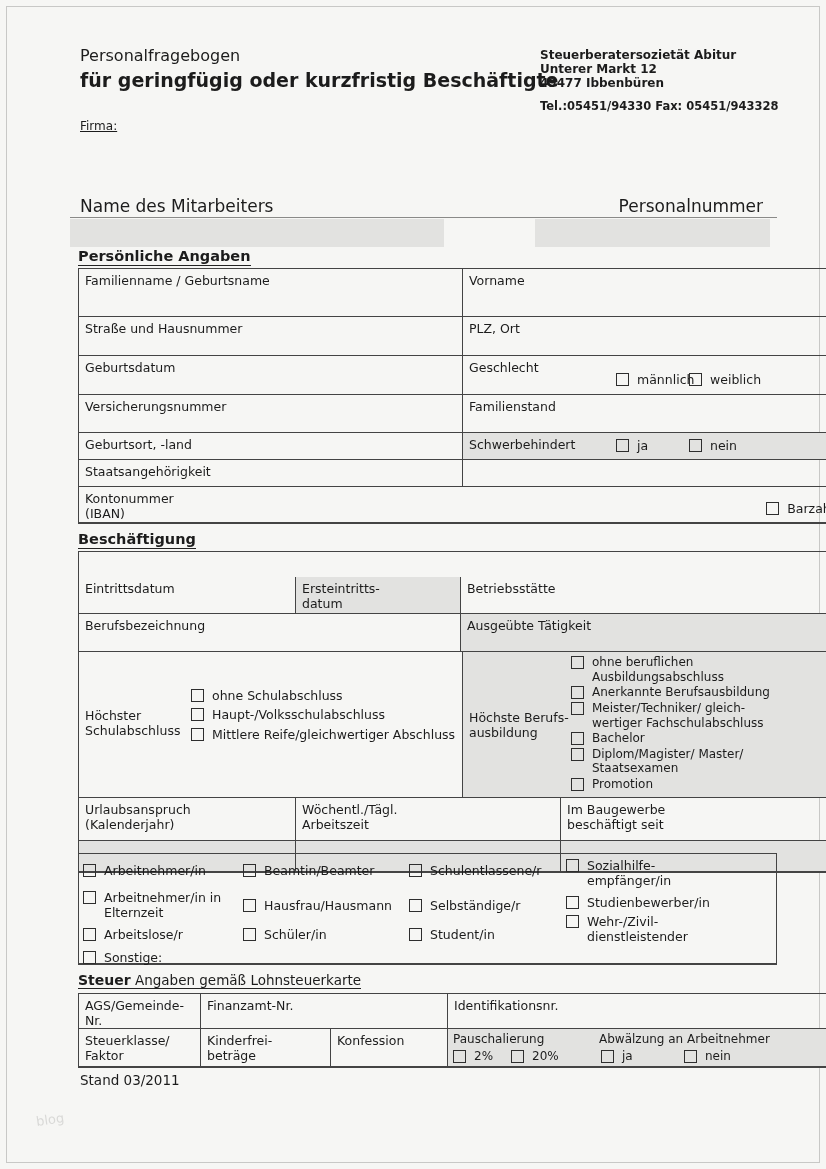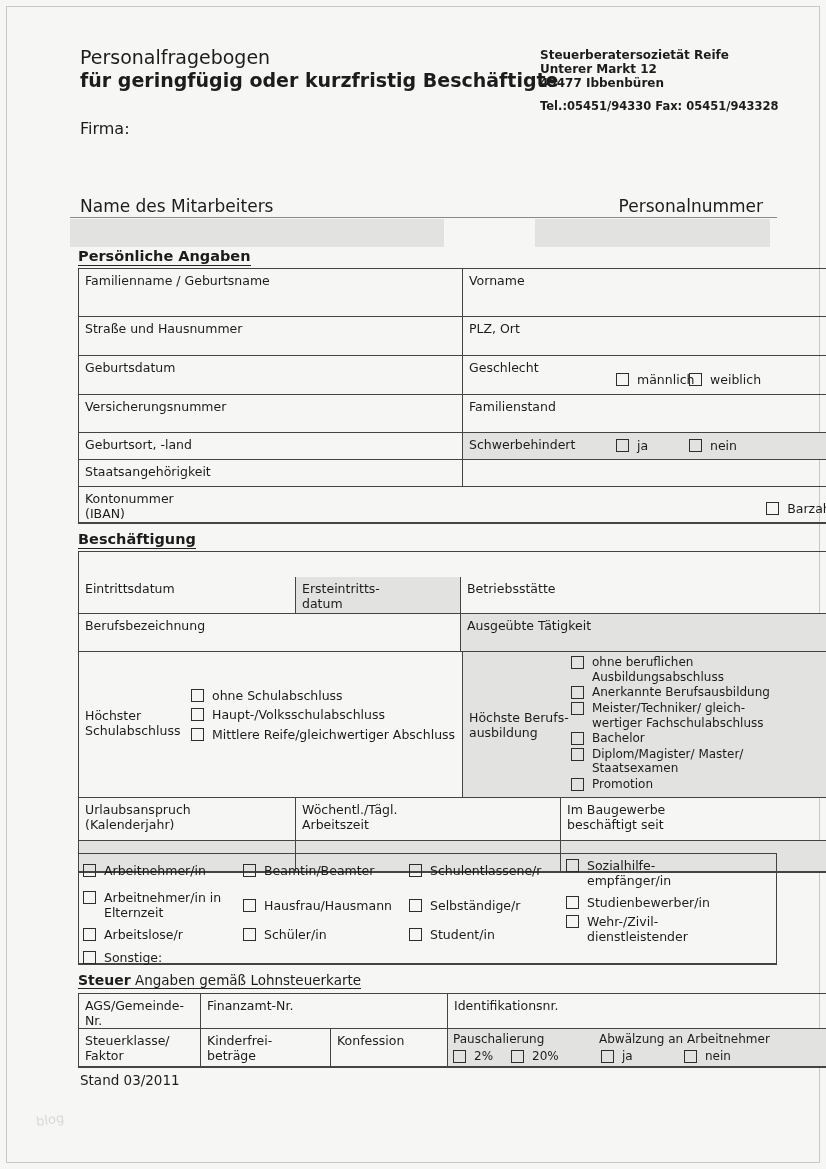--- a/index.html
+++ b/index.html
@@ -4,25 +4,25 @@
 <style>
   :root{
     --page_bg:#f6f6f4; --shade:#e2e2e0; --border:#444444; --text:#1c1c1c; --watermark:#d9d9d7;
   }
   html,body{margin:0;padding:0;background:#ffffff;}
   .page{position:relative;width:826px;height:1169px;background:var(--page_bg);
         font-family:"DejaVu Sans","Liberation Sans",sans-serif;color:var(--text);overflow:hidden;}
   .abs{position:absolute;}
   .edge{position:absolute;inset:6px;border:1px solid #c8c8c6;pointer-events:none;}
   .lbl{white-space:pre-line;line-height:1.22;}
-  .title1{left:80px;top:46px;font-size:19px;}
+  .title1{left:80px;top:46px;font-size:16px;}
   .title2{left:80px;top:69px;font-size:19px;font-weight:bold;}
   .addr{left:540px;top:48px;font-size:12px;font-weight:bold;line-height:14px;}
   .addr .phone{margin-top:9px;font-size:11.5px;white-space:nowrap;}
-  .firma{left:80px;top:119px;font-size:16px;}
+  .firma{left:80px;top:119px;font-size:12px;text-decoration:underline;}
   .emp-name{left:80px;top:196px;font-size:17px;}
   .emp-num{right:63px;top:196px;font-size:17px;}
   .emp-rule{left:70px;top:217px;width:707px;height:1px;background:#8a8a88;}
   .inputbox{background:var(--shade);height:28px;}
   .sect{font-weight:bold;font-size:14.5px;border-bottom:1px solid #222;padding-bottom:1px;}
   .tbl{position:absolute;left:78px;width:785px;border:1px solid var(--border);border-bottom-width:2px;box-sizing:border-box;}
   .row{display:flex;border-bottom:1px solid var(--border);box-sizing:border-box;}
   .row:last-child{border-bottom:none;}
   .cell{position:relative;padding:4px 6px;font-size:12.5px;box-sizing:border-box;border-right:1px solid var(--border);}
   .cell:last-child{border-right:none;flex:1;}
@@ -41,21 +41,21 @@
 </style>
 </head>
 <body>
 
 <div class="page">
   <div class="edge"></div>
 
   <div class="abs title1">Personalfragebogen</div>
   <div class="abs title2">für geringfügig oder kurzfristig Beschäftigte</div>
   <div class="abs addr">
-    <div>Steuerberatersozietät Reife</div>
+    <div>Steuerberatersozietät Abitur</div>
     <div>Unterer Markt 12</div>
     <div>49477 Ibbenbüren</div>
     <div class="phone">Tel.:05451/94330 Fax: 05451/943328</div>
   </div>
   <div class="abs firma">Firma:</div>
 
   <div class="abs emp-name">Name des Mitarbeiters</div>
   <div class="abs emp-num">Personalnummer</div>
   <div class="abs emp-rule"></div>
   <div class="abs inputbox" style="left:70px;top:219px;width:374px;"></div>

